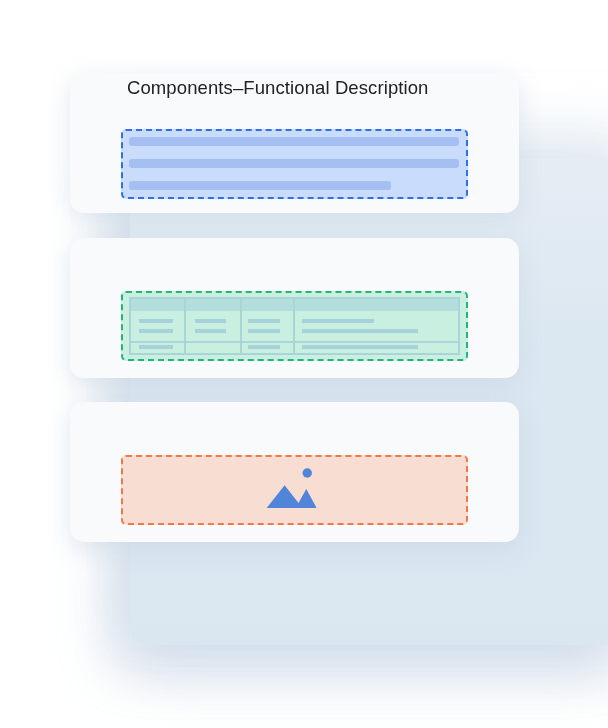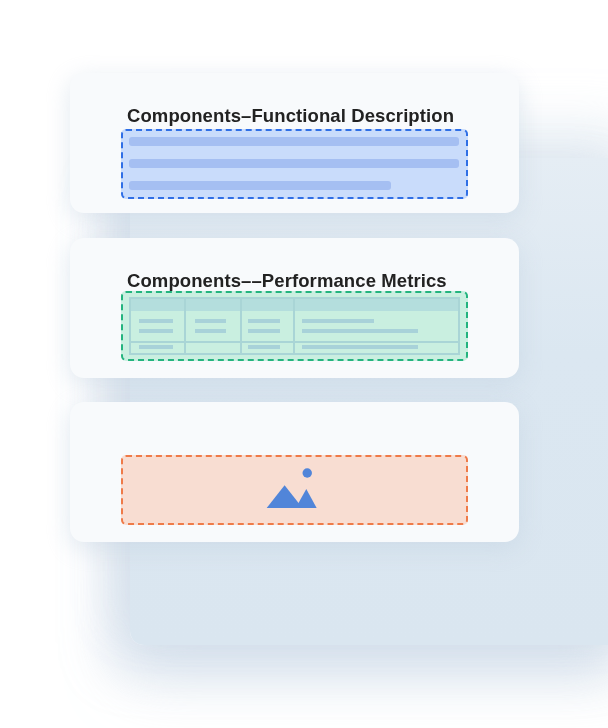--- a/index.html
+++ b/index.html
@@ -14,23 +14,23 @@
       background: linear-gradient(180deg, #e5edf4 0%, #dbe7f1 40%, #dae6f0 100%);
       box-shadow: 0 -30px 50px rgba(210,222,234,0.55), -20px 20px 50px rgba(205,218,232,0.7), 0 30px 60px rgba(205,218,232,0.6);
     }
     .card {
       position: absolute; left: 70px; width: 449px; height: 140px;
       border-radius: 14px;
       background: #f8fafc;
       box-shadow: 0 6px 24px rgba(190,206,222,0.45);
     }
     .card-title {
-      position: absolute; left: 57px; top: 32px;
+      position: absolute; left: 57px; top: 4px;
       font-size: 18.5px; color: #222;
-      letter-spacing: 0.1px; white-space: nowrap; font-weight: bold;
+      letter-spacing: 0.1px; white-space: nowrap;
     }
     .box {
       position: absolute; left: 51px; top: 56px; width: 347px; height: 70px;
       border-radius: 5px; box-sizing: border-box;
     }
     .box.blue { background: #c9dcfb; border: 2px dashed #2f6fe6; }
     .box.green { background: #c9efe0; border: 2px dashed #23b47e; }
     .box.orange { background: #f8ddd2; border: 2px dashed #ef7a48; }
     .line { position: absolute; height: 9px; border-radius: 3px; background: #a5bff2; }
 
@@ -50,21 +50,20 @@
 <div class="card" style="top:73px;">
   <div class="card-title">Components–Functional Description</div>
   <div class="box blue">
     <div class="line" style="left:6px; top:6px; width:330px;"></div>
     <div class="line" style="left:6px; top:28px; width:330px;"></div>
     <div class="line" style="left:6px; top:50px; width:262px;"></div>
   </div>
 </div>
 
 <div class="card" style="top:238px;">
-  <div class="card-title">Components––Performance Metrics</div>
   <div class="box green" style="top:53px;">
     <div class="tbl">
       <div class="tbl-head"></div>
       <div class="tbl-vline" style="left:53px;"></div>
       <div class="tbl-vline" style="left:109px;"></div>
       <div class="tbl-vline" style="left:162px;"></div>
       <div class="tbl-hline" style="top:42px;"></div>
 
       <div class="tbl-bar" style="left:8px; top:20px; width:34px;"></div>
       <div class="tbl-bar" style="left:8px; top:30px; width:34px;"></div>

